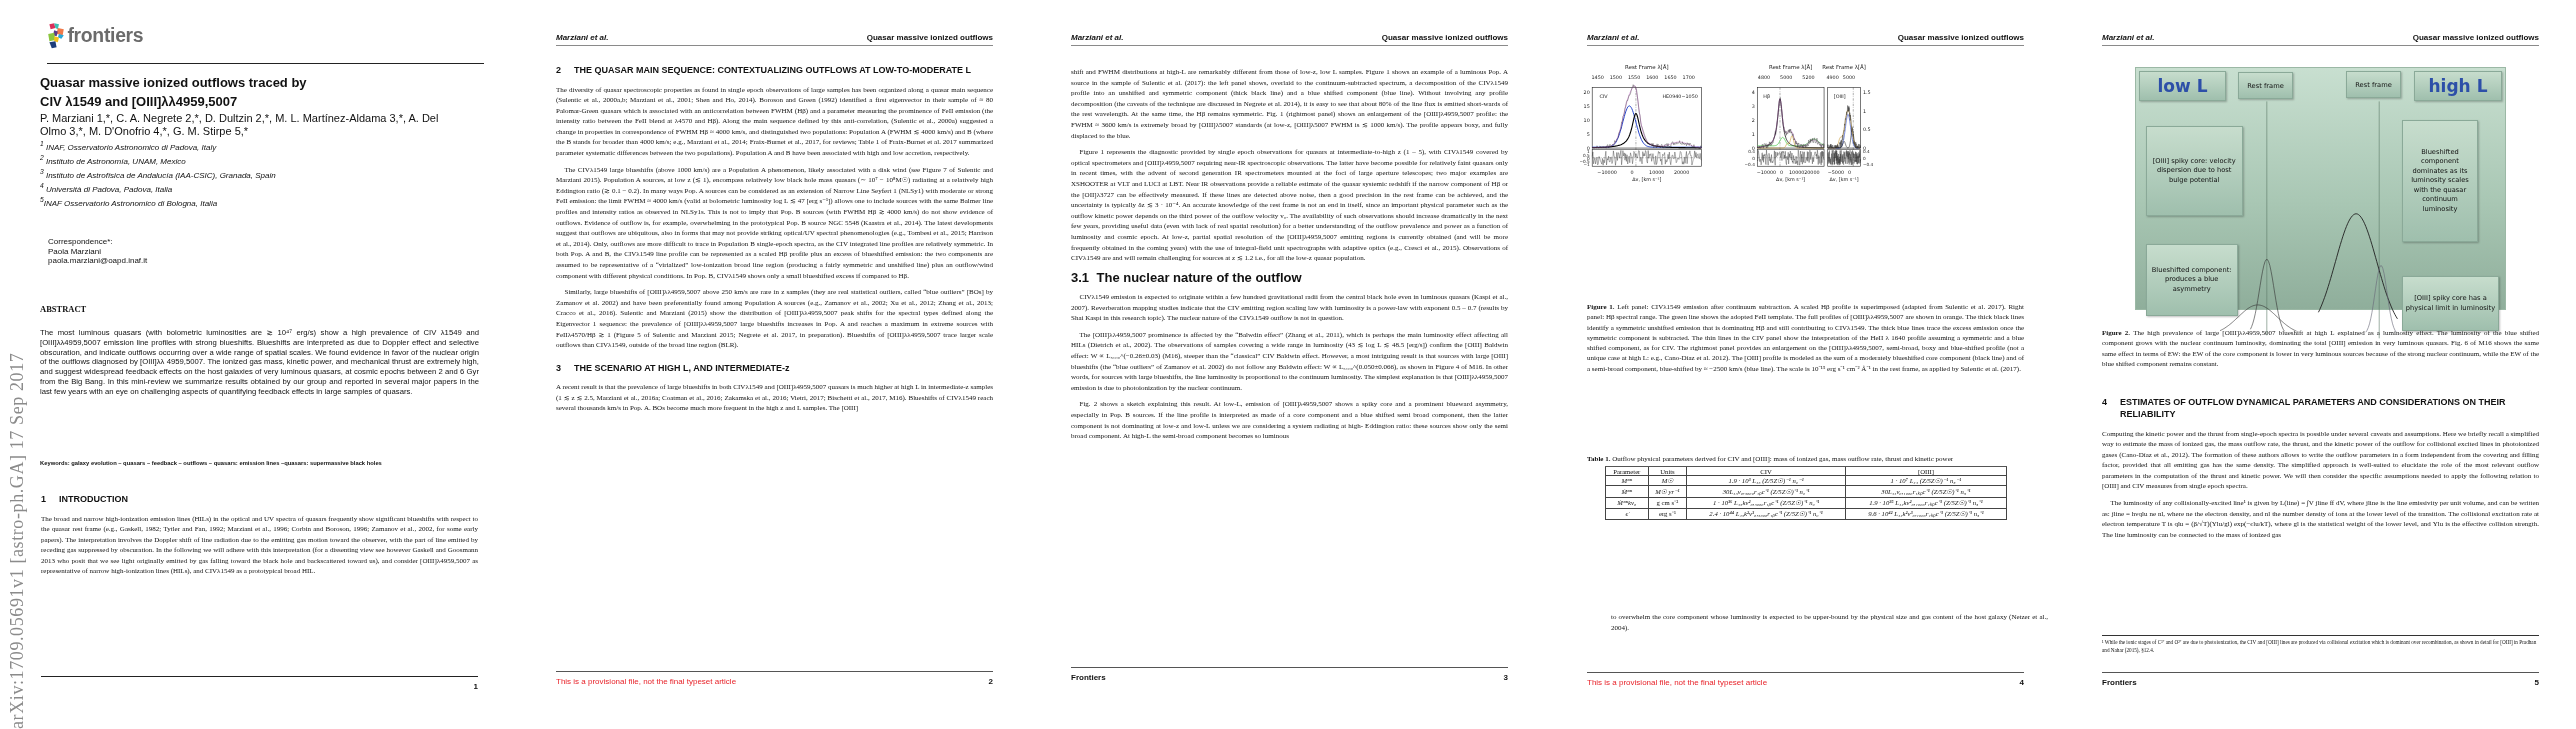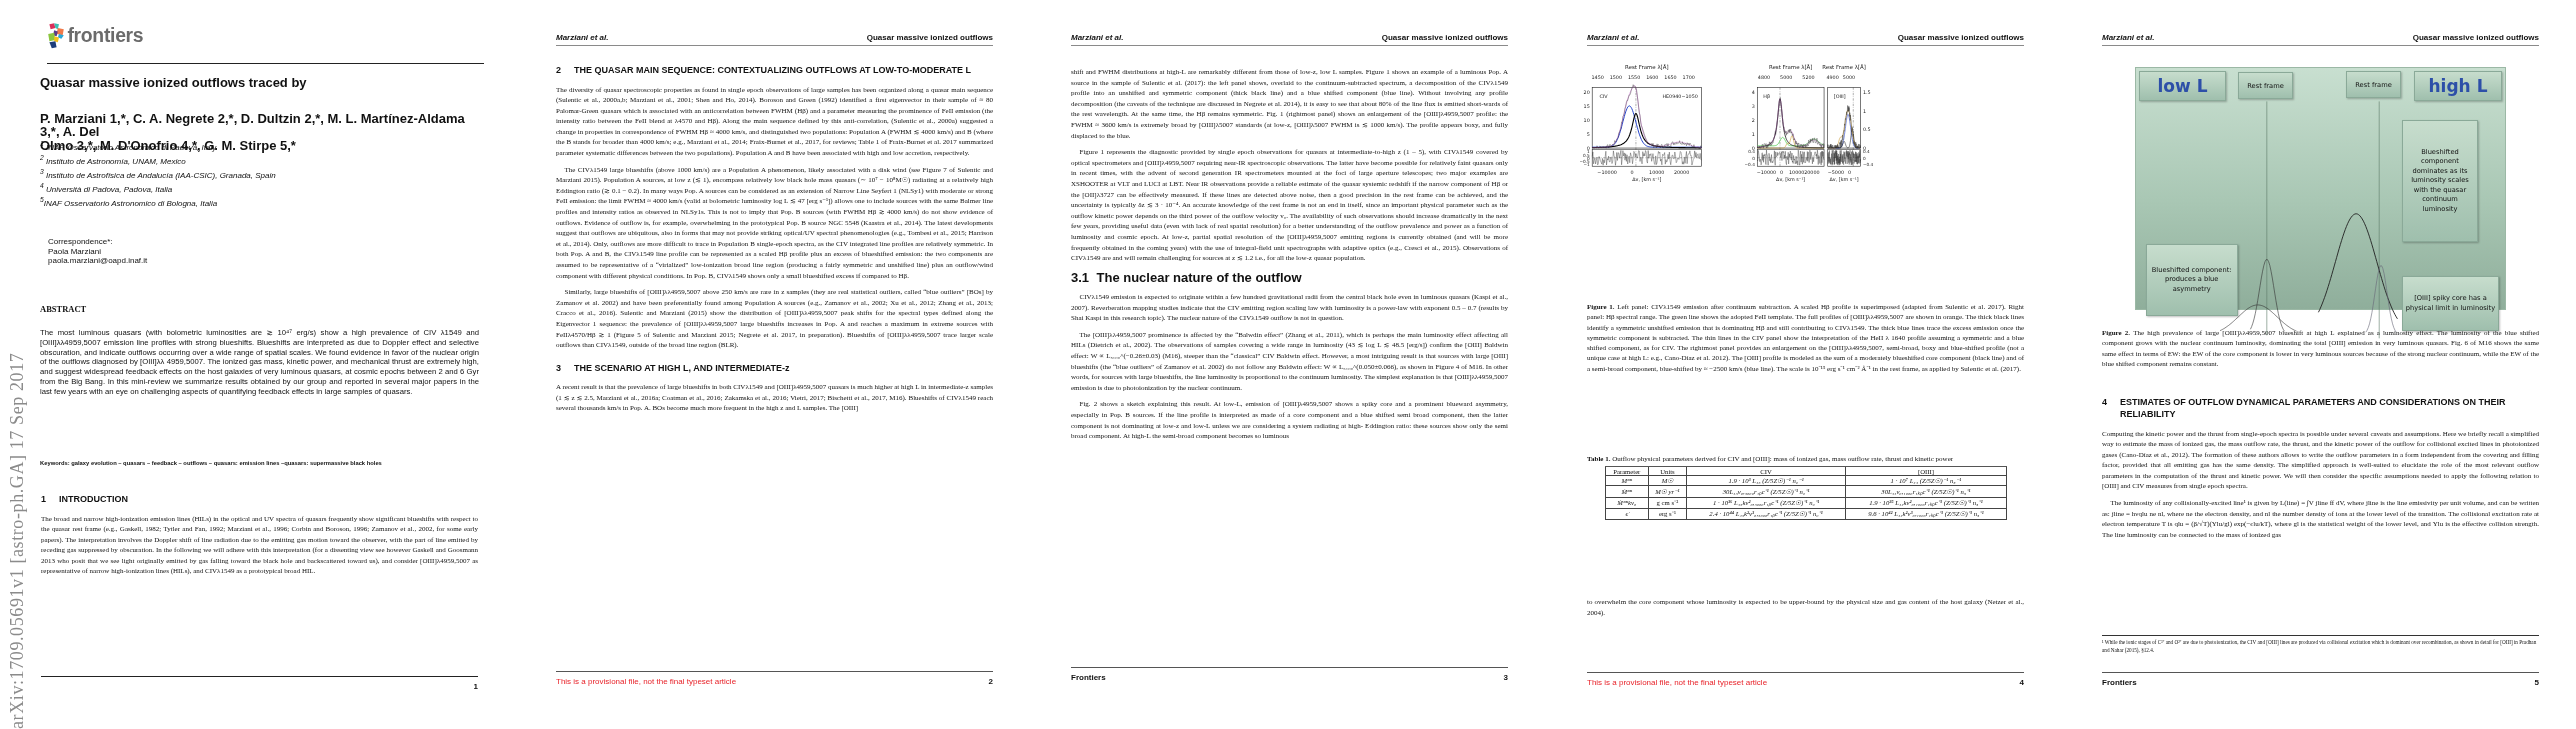--- a/index.html
+++ b/index.html
@@ -17,21 +17,21 @@
   .body-text p.indent { text-indent: 8.5px; }
   h2.sec { font-family: "Liberation Sans", sans-serif; font-size: 9px; font-weight: bold; line-height: 12px; display: flex; margin: 0 0 8.5px 0; }
   h2.sec .num { width: 18px; flex: none; }
   h3.sub { font-family: "Liberation Sans", sans-serif; font-size: 13px; font-weight: bold; display: flex; margin: 2.4px 0 7.3px 0; }
   h3.sub .num { width: 25.5px; flex: none; }
   
   .logo { position: absolute; left: 47px; top: 23px; display: flex; align-items: center; }
   .logo-word { font-family: "Liberation Sans", sans-serif; font-weight: bold; font-size: 19.4px; color: #6b6b6b; margin-left: 2.4px; letter-spacing: -0.3px; }
   .p1-rule { position: absolute; left: 47px; top: 63px; width: 437px; border-top: 0.9px solid #222; }
   .title { position: absolute; left: 40px; top: 73px; width: 437px; font-family: "Liberation Sans", sans-serif; font-weight: bold; font-size: 13px; line-height: 19px; }
-  .authors { position: absolute; left: 40px; top: 112px; width: 425px; font-family: "Liberation Sans", sans-serif; font-weight: bold; font-size: 13px; line-height: 13.4px; }
+  .authors { position: absolute; left: 40px; top: 112px; width: 425px; font-family: "Liberation Sans", sans-serif; font-weight: normal; font-size: 11px; line-height: 13.4px; }
   .affils { position: absolute; left: 40px; top: 139px; width: 425px; font-family: "Liberation Sans", sans-serif; font-style: italic; font-size: 8px; line-height: 10.3px; }
   .corr { position: absolute; left: 40px; top: 237px; font-family: "Liberation Sans", sans-serif; font-size: 8px; line-height: 9.7px; margin-left: 8px; }
   .abstract-h { position: absolute; left: 40px; top: 304px; font-family: Liberation Serif, serif; font-weight: bold; font-size: 8.5px; }
   .abstract { position: absolute; left: 40px; top: 328px; width: 439px; font-family: "Liberation Sans", sans-serif; font-size: 7.7px; line-height: 9.8px; text-align: justify; }
   .keywords { position: absolute; left: 40px; top: 460px; width: 439px; font-family: "Liberation Sans", sans-serif; font-weight: bold; font-size: 5.8px; }
   .arxiv-stamp { position: absolute; left: 7.3px; top: 729px; transform-origin: 0 0; transform: rotate(-90deg); font-family: "Liberation Serif", serif; font-size: 18px; color: #8b8b8b; white-space: nowrap; letter-spacing: 0.6px; width: 547px; }
   
   .fig1 { position: absolute; left: 1574px; top: 64px; width: 437px; height: 128px; }
   .caption { font-size: 7px; line-height: 10.3px; text-align: justify; }
   .caption b { font-family: "Liberation Serif", serif; }
@@ -58,20 +58,21 @@
       <polygon points="20,18 28,20 24,26 18,24" fill="#2aa8d8"></polygon>
       <polygon points="2,18 12,16 14,28 4,30" fill="#8cc63f"></polygon>
       <polygon points="12,22 20,24 18,32 12,30" fill="#f5c11a"></polygon>
       <polygon points="4,32 14,30 16,40 8,42" fill="#1d3d7a"></polygon>
     </svg>
     <span class="logo-word">frontiers</span>
   </div>
   <div class="p1-rule"></div>
   <div class="title">
     <div>Quasar massive ionized outflows traced by</div>
+    <div>CIV λ1549 and [OIII]λλ4959,5007</div>
   </div>
   <div class="authors">
     <div>P. Marziani 1,*, C. A. Negrete 2,*, D. Dultzin 2,*, M. L. Martínez-Aldama 3,*, A. Del</div>
     <div>Olmo 3,*, M. D'Onofrio 4,*, G. M. Stirpe 5,*</div>
   </div>
   <div class="affils">
     <div><sup>1</sup> <span>INAF, Osservatorio Astronomico di Padova, Italy</span></div>
     <div><sup>2</sup> <span>Instituto de Astronomía, UNAM, Mexico</span></div>
     <div><sup>3</sup> <span>Instituto de Astrofísica de Andalucía (IAA-CSIC), Granada, Spain</span></div>
     <div><sup>4</sup> <span>Università di Padova, Padova, Italia</span></div>
@@ -282,21 +283,21 @@
       </tr>
       <tr>
         <td class="math">ϵ̇</td>
         <td>erg s⁻¹</td>
         <td class="math">2.4 · 10⁴⁴ L₄₅k²v³₀,₅₀₀₀r₁ₚc⁻¹ (Z/5Z☉)⁻¹ n₉⁻¹</td>
         <td class="math">9.6 · 10⁴² L₄₄k²v³₀,₁₀₀₀r₁ₖₚc⁻¹ (Z/5Z☉)⁻¹ n₃⁻¹</td>
       </tr>
     </tbody>
       </table>
   </div>
-  <div class="inner" style="top:597px;">
+  <div class="inner" style="top:612px;margin-left:24px;">
     <div class="body-text">
         <p>to overwhelm the core component whose luminosity is expected to be upper-bound by the physical size and gas content of the host galaxy (Netzer et al., 2004).</p>
       </div>
   </div>
   <div class="foot" style="top:672px;">
     <span class="prov">This is a provisional file, not the final typeset article</span>
     <span>4</span>
   </div>
 </div>
 
@@ -332,20 +333,23 @@
       <span>low L</span>
     </div>
   <div class="box rf" style="left:102px; top:4.3px; width:55px; height:27px;">
       <span>Rest frame</span>
     </div>
   <div class="box rf" style="left:210px; top:3px; width:55px; height:27px;">
       <span>Rest frame</span>
     </div>
   <div class="box big" style="left:278px; top:3px; width:88px; height:30px;">
       <span>high L</span>
+    </div>
+  <div class="box small" style="left:9.7px; top:58px; width:97px; height:90px;">
+      <span>[OIII] spiky core: velocity dispersion due to host bulge potential</span>
     </div>
   <div class="box small" style="left:9.7px; top:176px; width:92px; height:72px;">
       <span>Blueshifted component: produces a blue asymmetry</span>
     </div>
   <div class="box small" style="left:266px; top:52px; width:76px; height:122px;">
       <span>Blueshifted component dominates as its luminosity scales with the quasar continuum luminosity</span>
     </div>
   <div class="box small" style="left:266px; top:208px; width:97px; height:55px;">
       <span>[OIII] spiky core has a physical limit in luminosity</span>
     </div>

